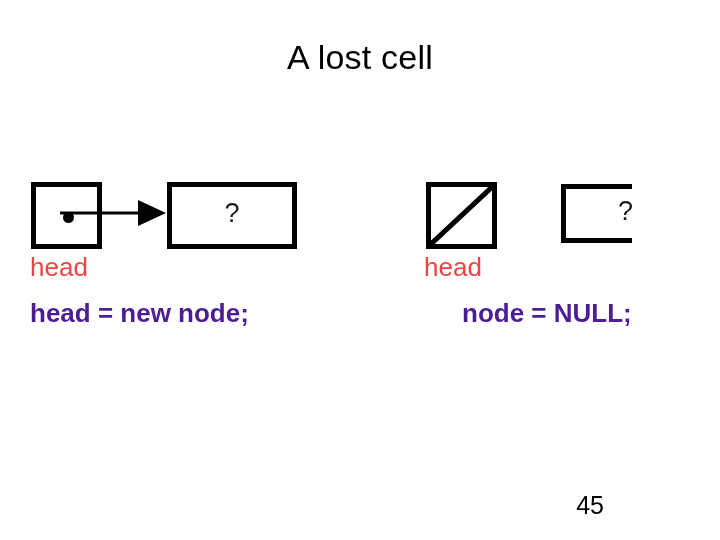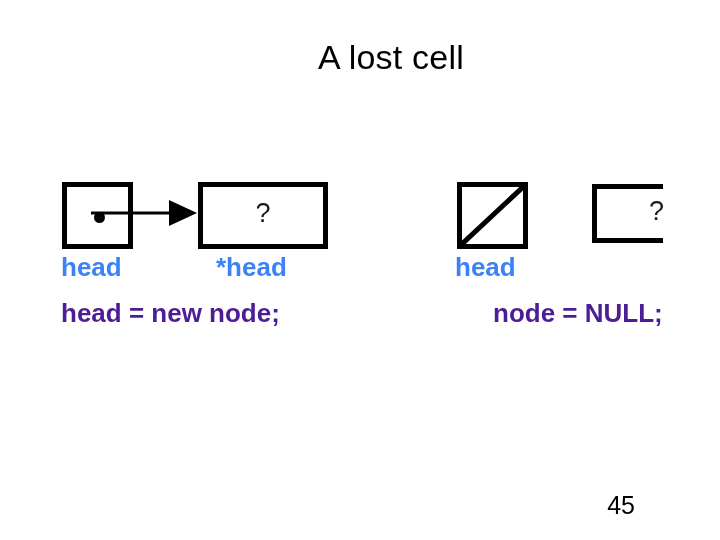--- a/index.html
+++ b/index.html
@@ -10,21 +10,20 @@
   body {
     font-family: "Liberation Sans", sans-serif;
     color: #000000;
   }
   #slide {
     position: relative;
     width: 632px;
     height: 540px;
     background: #ffffff;
     overflow: hidden;
-    margin-left: 31px;
   }
 
   
   #slide-title {
     position: absolute;
     left: 0;
     top: 38px;
     width: 720px;
     text-align: center;
     font-size: 34px;
@@ -112,22 +111,22 @@
     left: 561px;
     top: 184px;
     width: 129px;
     height: 59px;
   }
 
   
   .node-label {
     position: absolute;
     font-size: 26px;
-    font-weight: bold;
-    color: #3b82f6;
+    font-weight: normal;
+    color: #ef4444;
     white-space: nowrap;
     line-height: 1;
   }
   #label-head-left   { left: 30px;  top: 254px; }
   #label-star-head   { left: 185px; top: 254px; }
   #label-head-right  { left: 424px; top: 254px; }
 
   
   .code-caption {
     position: absolute;
@@ -165,21 +164,20 @@
     <line x1="0" y1="17" x2="92" y2="17" stroke="#000000" stroke-width="3"></line>
     <polygon points="78,4 106,17 78,30" fill="#000000"></polygon>
   </svg>
 
   <div id="star-head-box" class="node-box">
     <span class="qmark">?</span>
   </div>
 
   <div id="label-head-left" class="node-label">head</div>
 
-  <div id="label-star-head" class="node-label">*head</div>
 
   <div id="caption-left" class="code-caption">head = new node;</div>
 
   <div id="null-head-box" class="node-box">
     <svg id="null-slash" viewBox="0 0 61 57" preserveAspectRatio="none">
       <line x1="0" y1="57" x2="61" y2="0" stroke="#000000" stroke-width="5"></line>
     </svg>
   </div>
 
   <div id="lost-cell-box" class="node-box">

